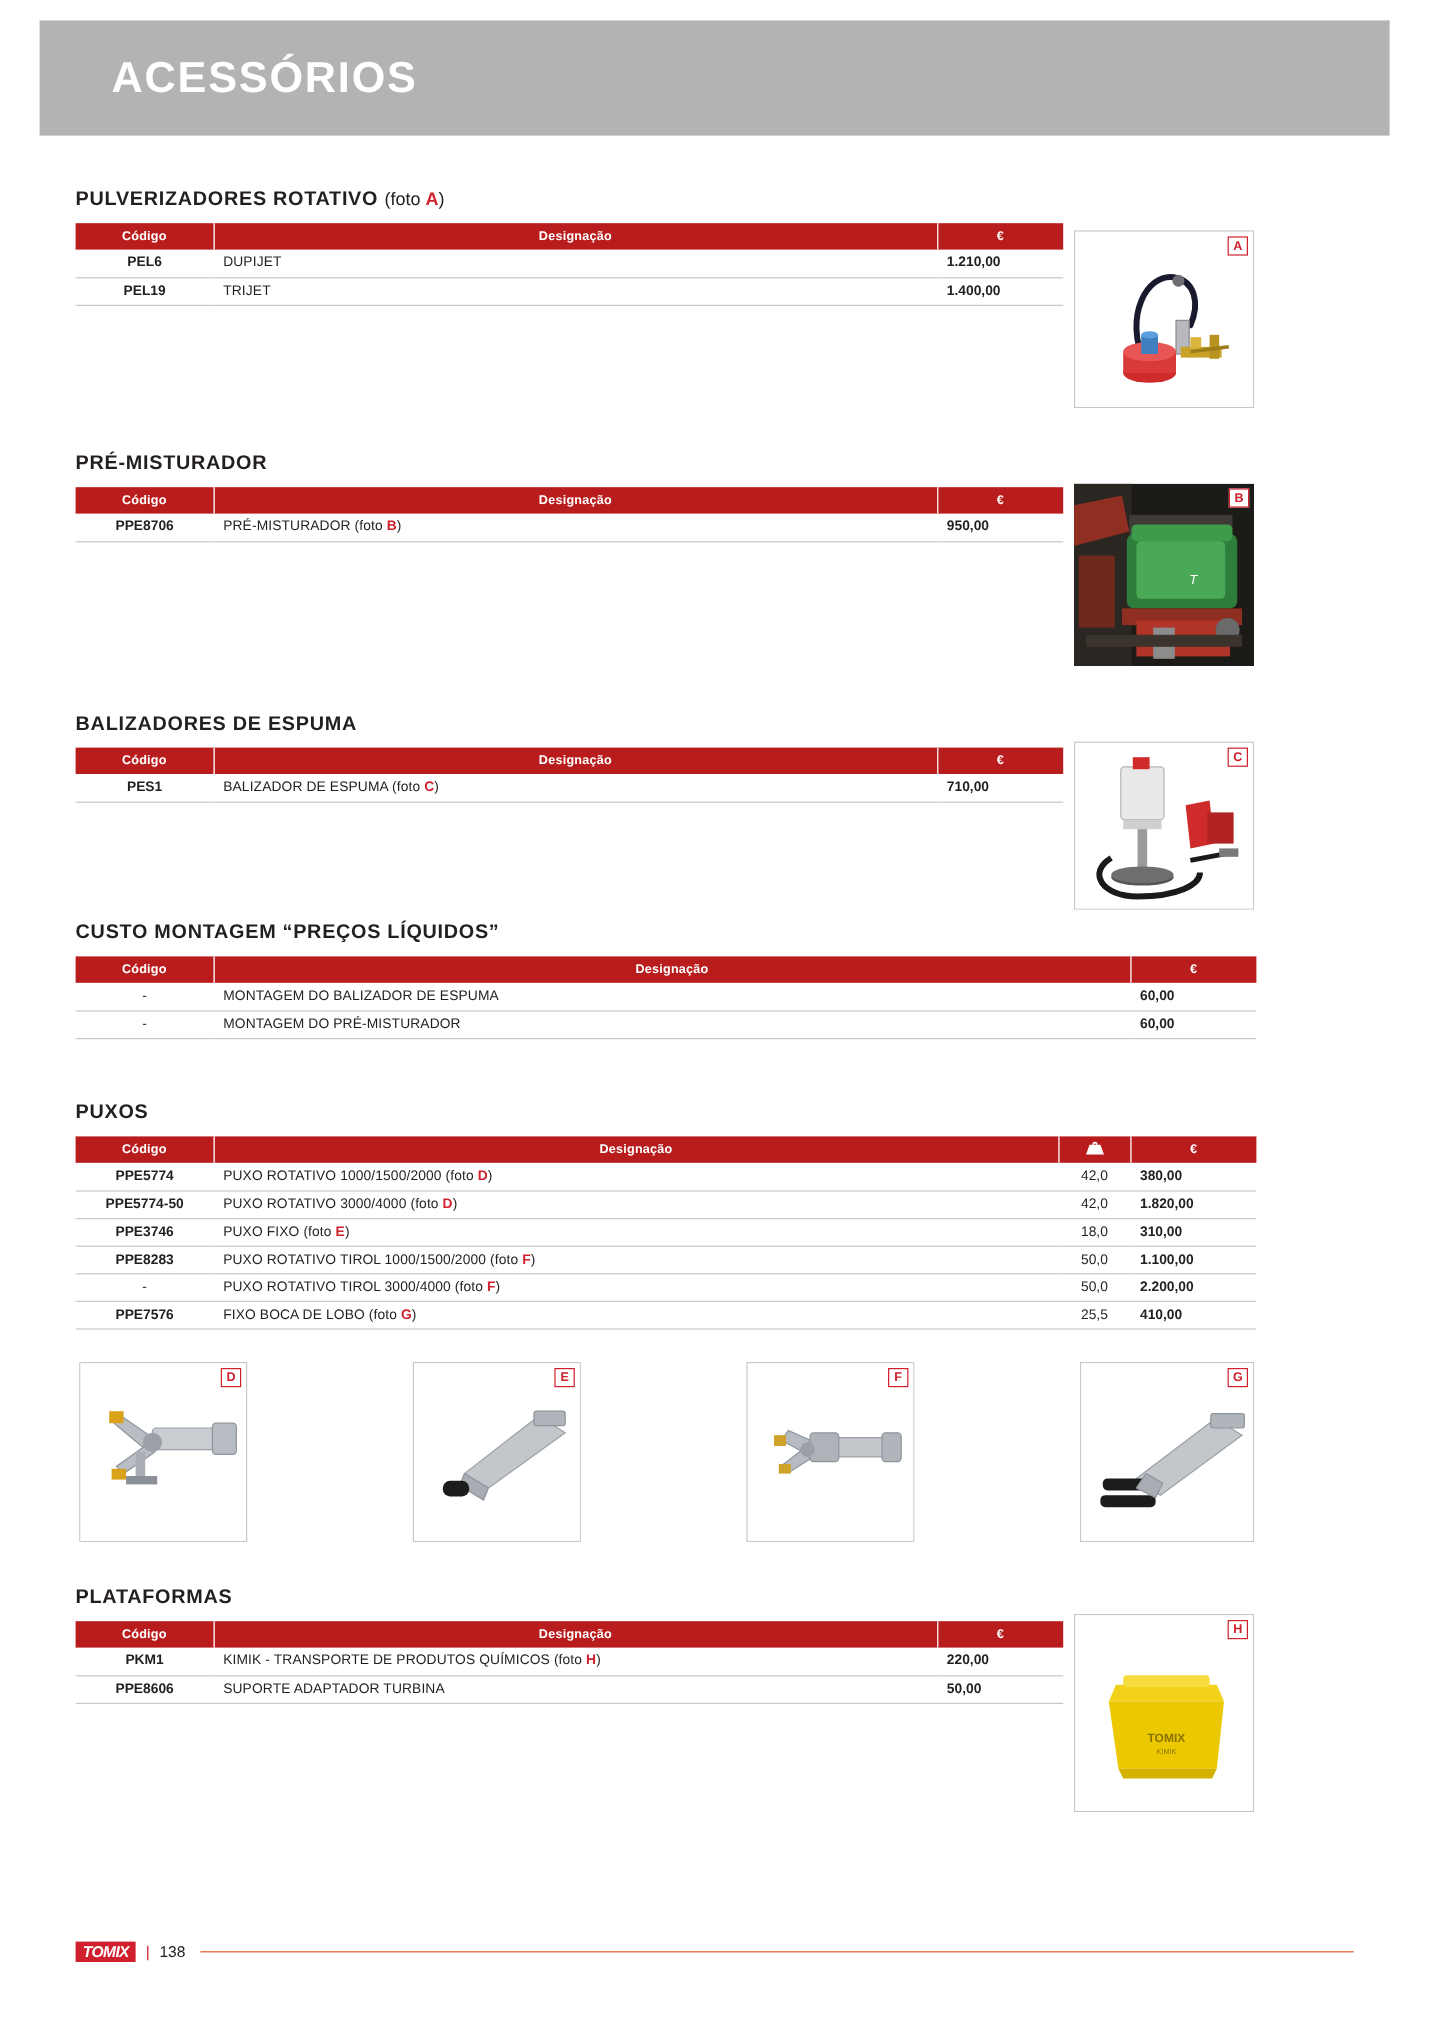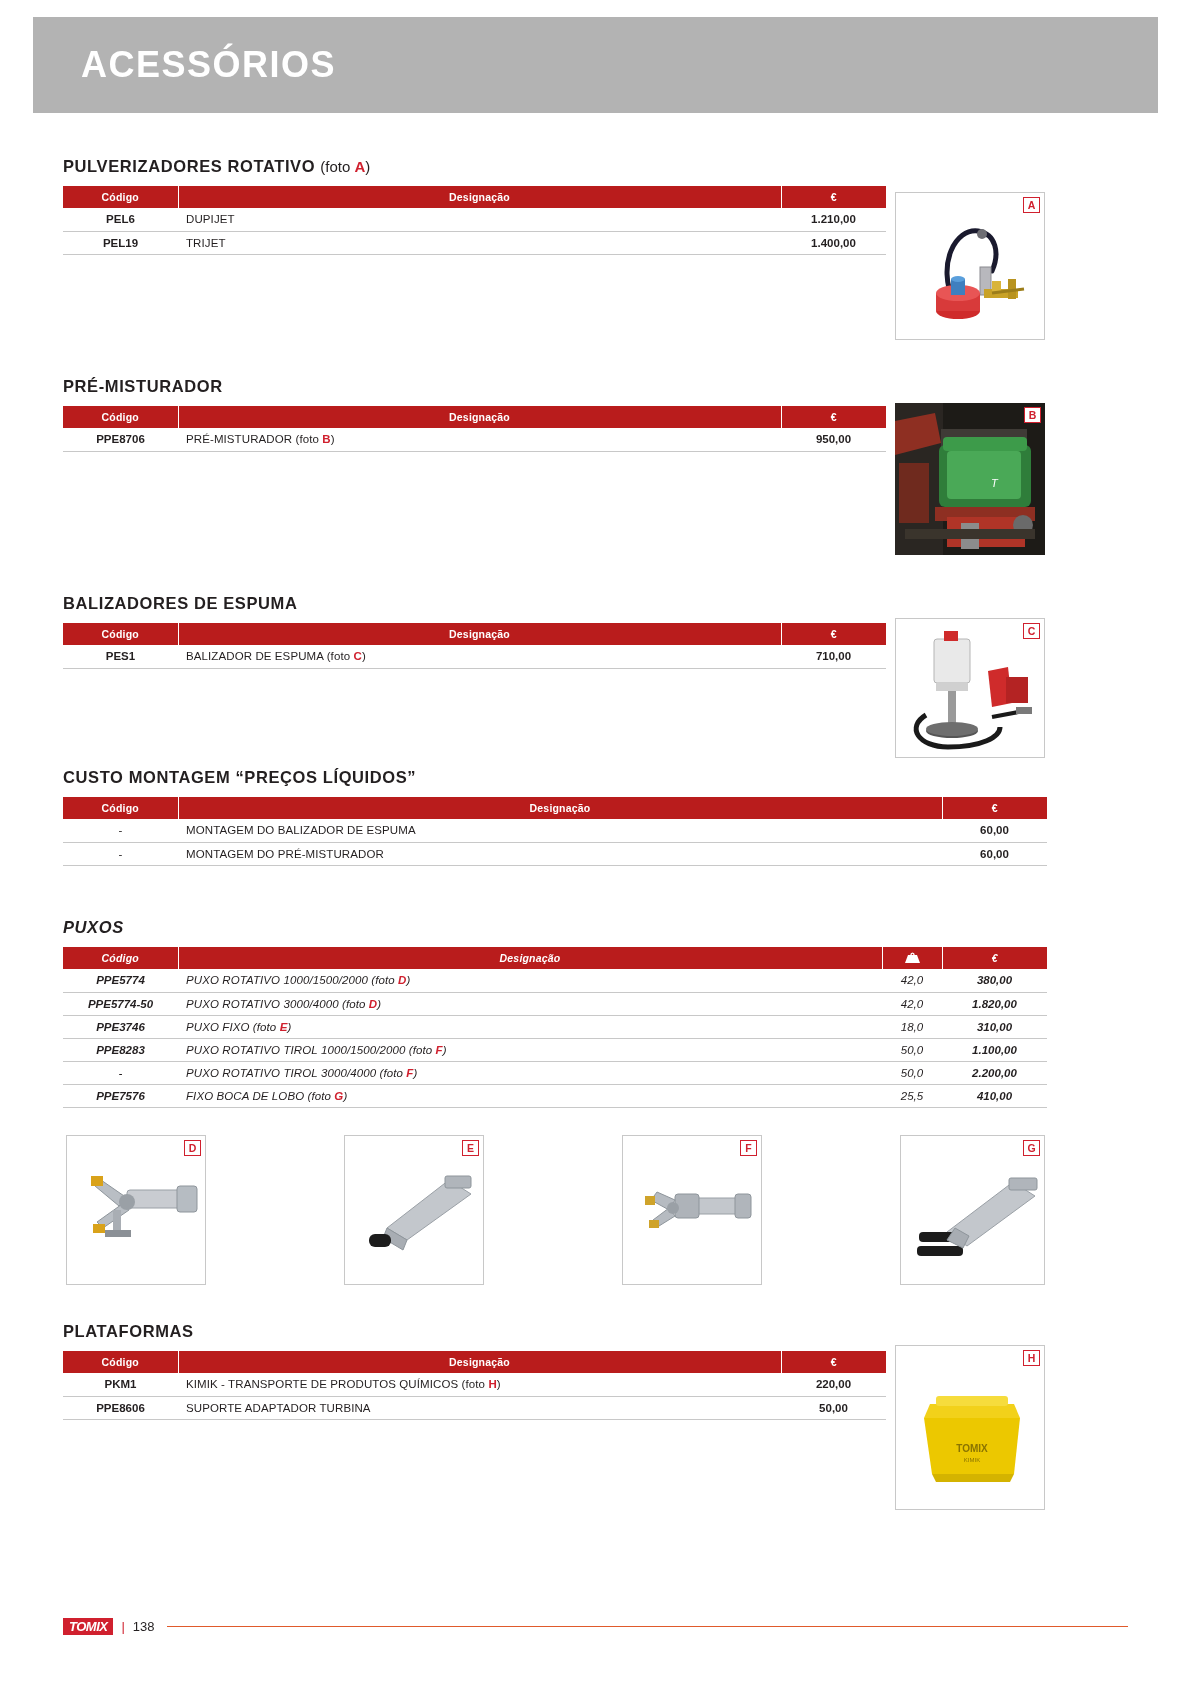--- a/index.html
+++ b/index.html
@@ -17,21 +17,21 @@
   
   .page-header {
     position: absolute;
     top: 17px; left: 33px;
     width: 1125px; height: 96px;
     background: #b3b3b3;
     display: flex;
     align-items: center;
   }
   .page-header h1 {
-    margin: 4px;
+    margin: 16px;
     padding-left: 44px;
     font-size: 36px;
     letter-spacing: 1.5px;
     font-weight: bold;
     color: #ffffff;
   }
 
   .section-title {
     font-size: 16.5px;
     font-weight: bold;
@@ -67,21 +67,21 @@
     height: 23px;
     padding: 0 8px;
     border-bottom: 1px solid #c8c8c8;
     font-size: 11.5px;
     color: #231f20;
     vertical-align: middle;
   }
   table.price tr:first-child td { border-top: none; }
   .c-code  { width: 115px; text-align: center; font-weight: bold; }
   .c-desc  { }
-  .c-eur   { width: 105px; text-align: center; font-weight: bold; padding-right: 14px; }
+  .c-eur   { width: 105px; text-align: left; font-weight: bold; padding-right: 14px; }
   .c-kg    { width: 60px;  text-align: center; }
   th.c-desc, th.c-eur, th.c-code, th.c-kg { text-align: center; }
   th.c-eur { font-size: 13px; }
 
   .desc-text { letter-spacing: 0.1px; }
 
   
   .photo-box {
     position: absolute;
     border: 1px solid #c8c8c8;
@@ -285,21 +285,21 @@
       </tr>
       <tr>
         <td class="c-code" style="font-weight:normal">-</td>
         <td class="c-desc desc-text">MONTAGEM DO PRÉ-MISTURADOR</td>
         <td class="c-eur">60,00</td>
       </tr>
     </tbody>
   </table>
 </div>
 
-<div style="position:absolute; top:918px; left:63px; width:1065px;font-style:italic;">
+<div style="position:absolute; top:918px; left:63px; width:1065px;">
   <div class="section-title">PUXOS</div>
   <table class="price" style="width:984px; margin-top:5px;">
     <thead>
       <tr>
         <th class="c-code">Código</th>
         <th class="c-desc">Designação</th>
         <th class="c-kg">
           <svg width="17" height="13" viewBox="0 0 17 13">
             <path d="M4 4 L13 4 L16 12 L1 12 Z" fill="#ffffff"></path>
             <path d="M7 4 C7 1.5 10 1.5 10 4" stroke="#ffffff" stroke-width="1.4" fill="none"></path>

